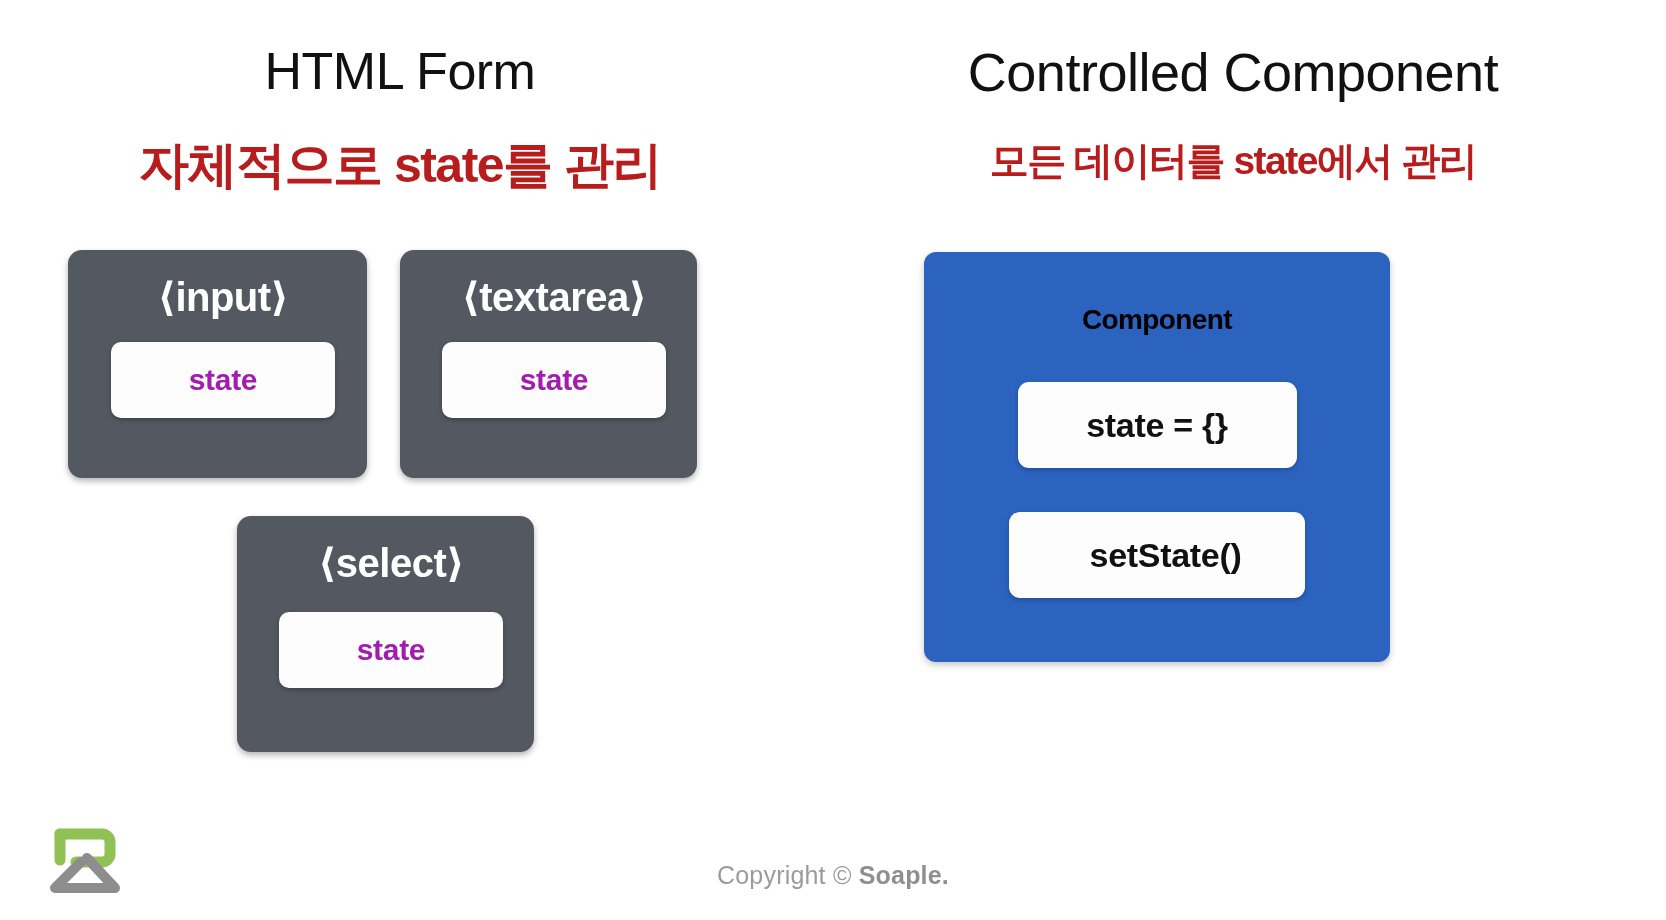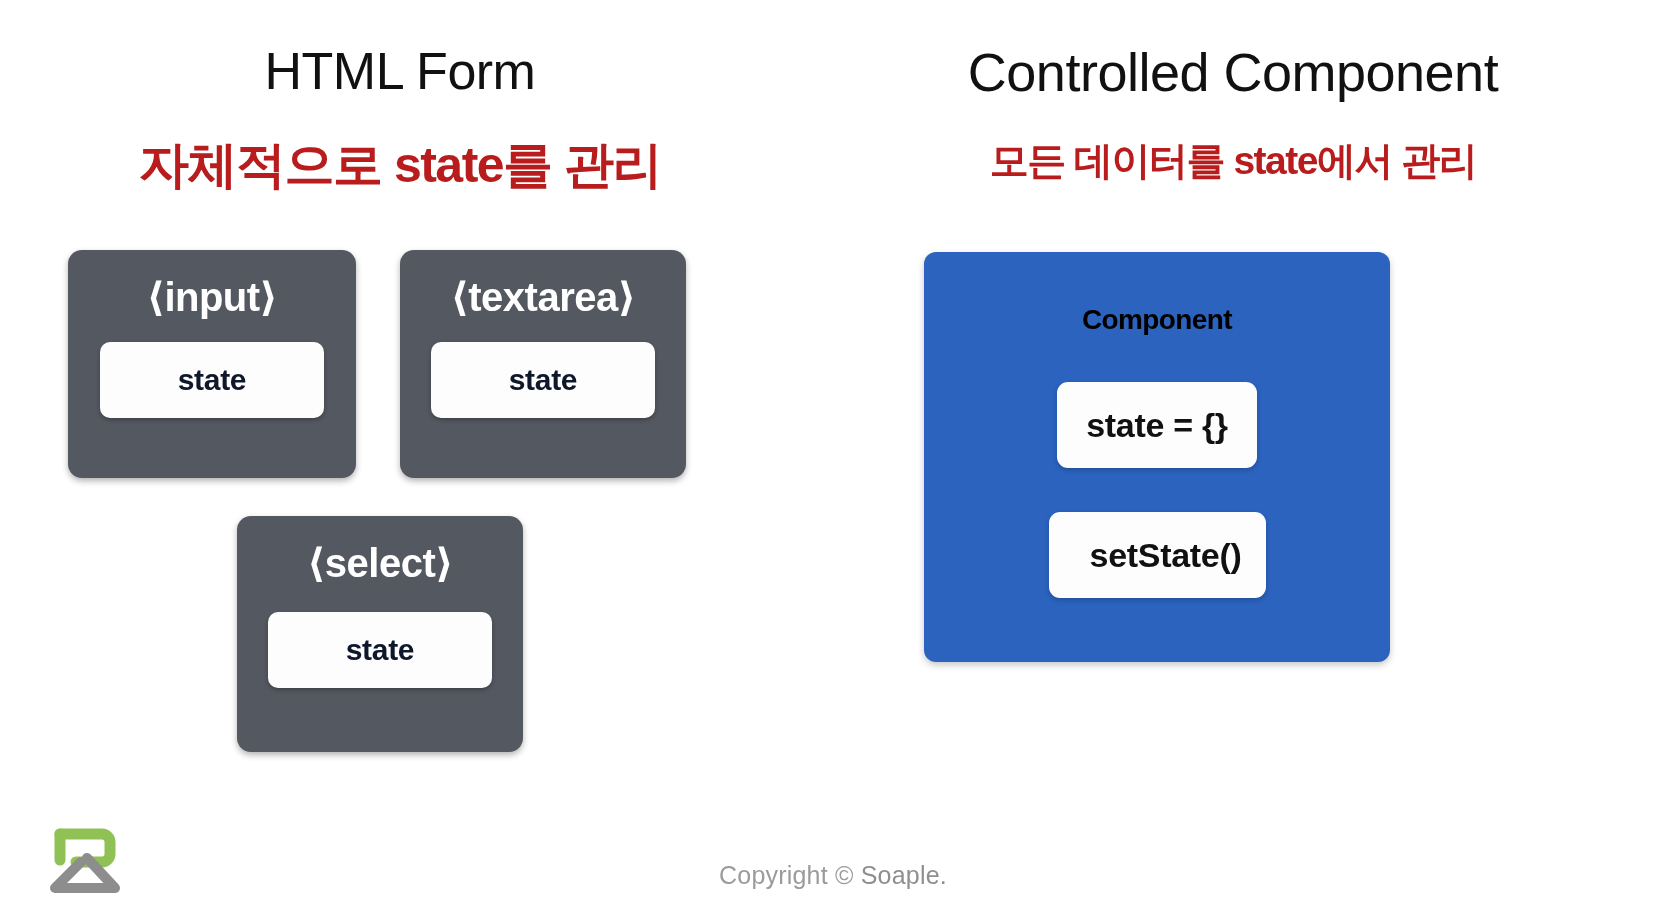--- a/index.html
+++ b/index.html
@@ -73,41 +73,42 @@
     height: 240px;
   }
   .card {
     position: absolute;
     background: #545860;
     border-radius: 14px;
     box-shadow: 0 3px 6px rgba(0,0,0,0.30);
     display: flex;
     flex-direction: column;
     align-items: center;
+    padding-left: 11px;
   }
   .card-input    { left: 68px;  top: 0px;   width: 288px; height: 228px; }
   .card-textarea { left: 400px; top: 0px;   width: 286px; height: 228px; }
   .card-select   { left: 237px; top: 266px; width: 286px; height: 236px; }
 
   .card-label {
     color: #ffffff;
     font-size: 40px;
     font-weight: 700;
     letter-spacing: -0.5px;
     margin-top: 24px;
     white-space: nowrap;
   }
   .state-chip {
     background: #fdfdfd;
     border-radius: 10px;
     box-shadow: 0 2px 4px rgba(0,0,0,0.28);
     display: flex;
     align-items: center;
     justify-content: center;
-    color: #0f172a;
+    color: #a21caf;
     font-size: 30px;
     font-weight: 700;
     letter-spacing: -0.3px;
   }
   .card-input .state-chip,
   .card-textarea .state-chip {
     width: 224px;
     height: 76px;
     margin-top: 22px;
   }
@@ -136,21 +137,21 @@
     font-size: 28px;
     font-weight: 700;
     letter-spacing: -0.6px;
     margin-top: 52px;
     white-space: nowrap;
   }
   .component-chip {
     background: #fdfdfd;
     border-radius: 11px;
     box-shadow: 0 2px 5px rgba(0,0,0,0.22);
-    width: 200px;
+    width: 279px;
     height: 86px;
     display: flex;
     align-items: center;
     justify-content: center;
     color: #111111;
     font-size: 34px;
     font-weight: 700;
     letter-spacing: -0.3px;
   }
   .chip-state   { margin-top: 46px; }
@@ -175,21 +176,21 @@
     position: absolute;
     left: 0;
     right: 0;
     bottom: 30px;
     text-align: center;
     font-size: 25px;
     color: #9b9b9b;
     letter-spacing: 0.2px;
   }
   .copyright .brandword {
-    font-weight: 400;
+    font-weight: 700;
     color: #8f8f8f;
   }
   .soaple-logo {
     position: absolute;
     right: 36px;
     bottom: 22px;
     text-align: center;
     line-height: 1;
   }
   .soaple-word {

